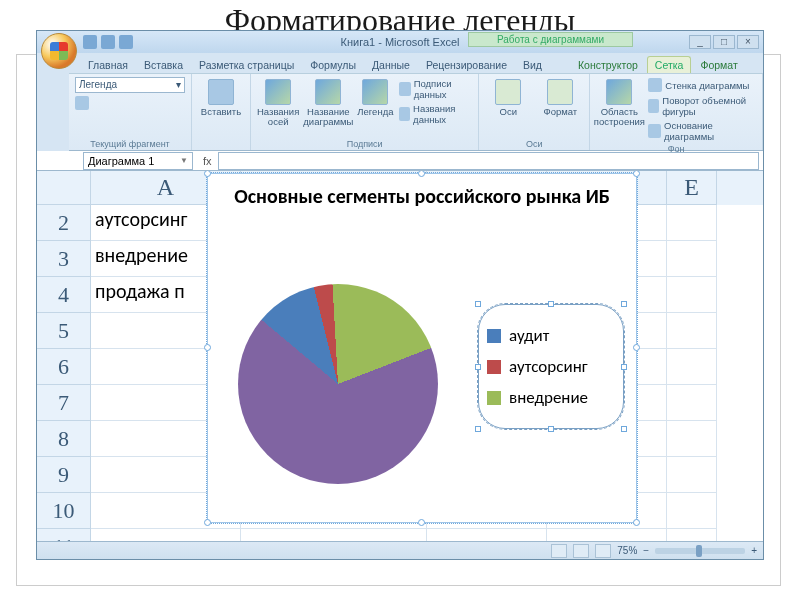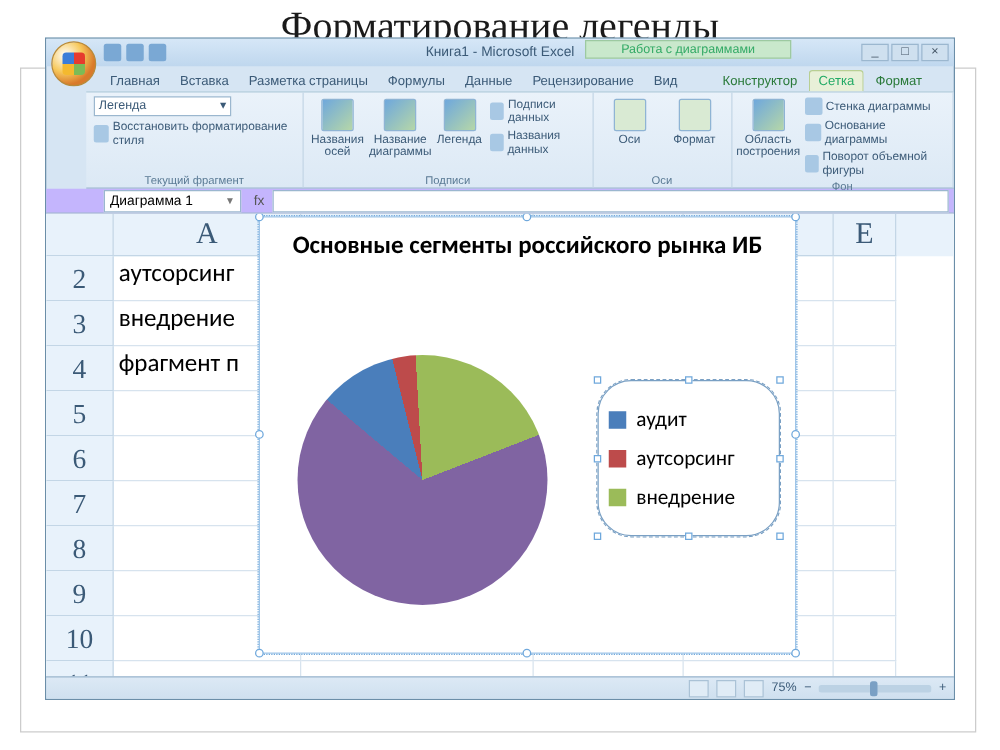--- a/index.html
+++ b/index.html
@@ -31,21 +31,21 @@
   .bigbtn { display:flex; flex-direction:column; align-items:center; width:46px; gap:2px; padding-top:2px;}
   .bigbtn .bicon { width:26px; height:26px; background:#a8c8e4; border:1px solid #8fb4d4; border-radius:2px;}
   .bigbtn .bicon.chart { background: linear-gradient(135deg,#6fa8dc,#b6d7a8); }
   .bigbtn .bicon.axis { background:#d9ead3;}
   .bigbtn span { font-size:9.5px; text-align:center; line-height:1.05;}
   .smallitem { display:flex; align-items:center; gap:3px; font-size:9.5px; padding:1px 0;}
   .smallitem .sicon { width:14px;height:14px;background:#a8c8e4;border-radius:2px;}
   .grp-sel .row { flex-direction:column; gap:2px; }
   .sel-combo { width:110px; height:16px; background:#fff; border:1px solid #9bb7cf; font-size:10px; padding:0 3px; line-height:14px; display:flex; justify-content:space-between;}
   
-  .formula-bar { height:20px; background:#c4b5fd; border-bottom:1px solid #9db8ce; display:flex; align-items:center; font-size:11px;}
+  .formula-bar { height:20px; background:#ffffff; border-bottom:1px solid #9db8ce; display:flex; align-items:center; font-size:11px;}
   .name-box { width:110px; height:18px; margin:0 4px 0 46px; background:#fff; border:1px solid #9bb7cf; padding:0 4px; display:flex; align-items:center; justify-content:space-between;}
   .name-box .dd { color:#777; font-size:8px;}
   .fx { padding:0 6px; color:#555;text-align:center;}
   .fx-input { flex:1; height:18px; background:#fff; border:1px solid #9bb7cf; margin-right:4px;}
 
   .grid-area { position:relative; background:#fff; height: calc(100% - 22px - 20px - 78px - 20px - 18px); overflow:hidden;}
   .col-headers { display:flex; height:34px; background:#e8f2fb;}
   .corner { width:54px; border-right:1px solid #c3d6e6; border-bottom:1px solid #c3d6e6;}
   .colh { flex:0 0 auto; border-right:1px solid #c3d6e6; border-bottom:1px solid #c3d6e6; text-align:center; font-size:24px; color:#3b5a77; display:flex; align-items:center; justify-content:center; font-family:"Times New Roman",serif;}
   .row-line { display:flex; height:36px;}
@@ -112,24 +112,32 @@
 
   <div class="ribbon">
     <div class="rgroup grp-sel">
       <div class="row">
         <div class="sel-combo">
             <span>Легенда</span>
             <span>▾</span>
           </div>
         <div class="smallitem">
             <div class="sicon"></div>
-            <span>Восстановить форматирование стиля</span>
           </div>
       </div>
       <div class="grplabel">Текущий фрагмент</div>
+    </div>
+    <div class="rgroup">
+      <div class="row">
+        <div class="bigbtn">
+            <div class="bicon"></div>
+            <span>Вставить</span>
+          </div>
+      </div>
+      <div class="grplabel"></div>
     </div>
     <div class="rgroup">
       <div class="row">
         <div class="bigbtn">
             <div class="bicon chart"></div>
             <span>Названия осей</span>
           </div>
         <div class="bigbtn">
             <div class="bicon chart"></div>
             <span>Название диаграммы</span>
@@ -170,25 +178,25 @@
             <div class="bicon chart"></div>
             <span>Область построения</span>
           </div>
         <div style="display:flex;flex-direction:column;gap:1px;">
           <div class="smallitem">
               <div class="sicon"></div>
               <span>Стенка диаграммы</span>
             </div>
           <div class="smallitem">
               <div class="sicon"></div>
+              <span>Поворот объемной фигуры</span>
+            </div>
+          <div class="smallitem">
+              <div class="sicon"></div>
               <span>Основание диаграммы</span>
-            </div>
-          <div class="smallitem">
-              <div class="sicon"></div>
-              <span>Поворот объемной фигуры</span>
             </div>
         </div>
       </div>
       <div class="grplabel">Фон</div>
     </div>
   </div>
 
   <div class="formula-bar">
     <div class="name-box">
         <span>Диаграмма 1</span>
@@ -219,21 +227,21 @@
         <div class="row-line">
           <div class="rowh">3</div>
           <div class="cell" style="width: 150px;">внедрение</div>
           <div class="cell" style="width: 186px;"></div>
           <div class="cell" style="width: 120px;"></div>
           <div class="cell" style="width: 120px;"></div>
           <div class="cell" style="width: 50px;"></div>
         </div>
         <div class="row-line">
           <div class="rowh">4</div>
-          <div class="cell" style="width: 150px;">фрагмент п</div>
+          <div class="cell" style="width: 150px;">продажа п</div>
           <div class="cell" style="width: 186px;"></div>
           <div class="cell" style="width: 120px;"></div>
           <div class="cell" style="width: 120px;"></div>
           <div class="cell" style="width: 50px;"></div>
         </div>
         <div class="row-line">
           <div class="rowh">5</div>
           <div class="cell" style="width: 150px;"></div>
           <div class="cell" style="width: 186px;"></div>
           <div class="cell" style="width: 120px;"></div>

